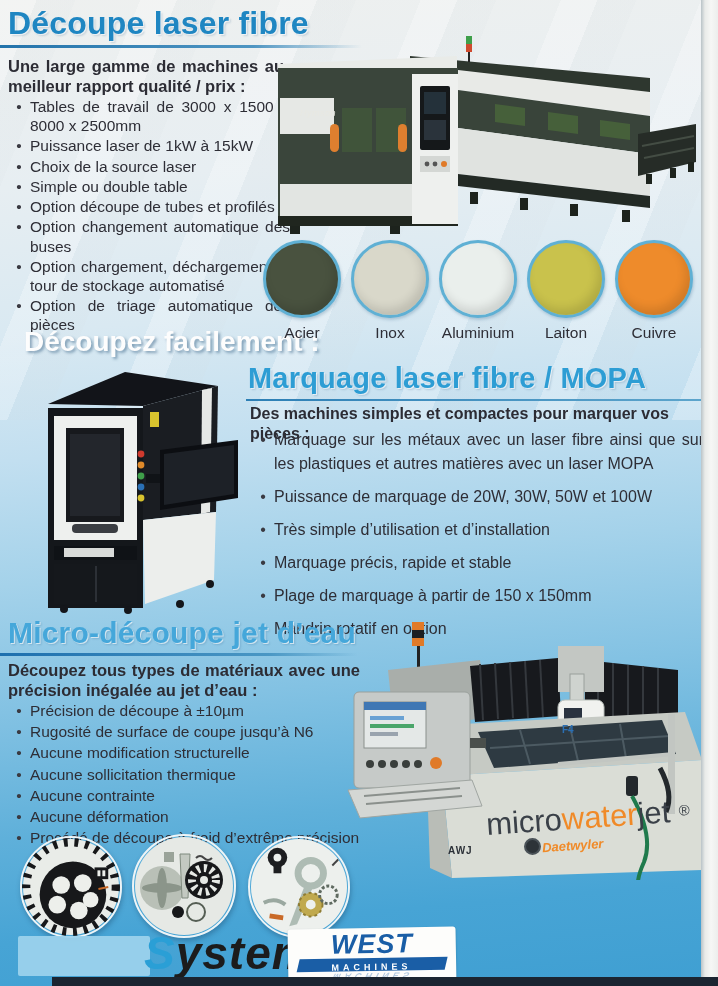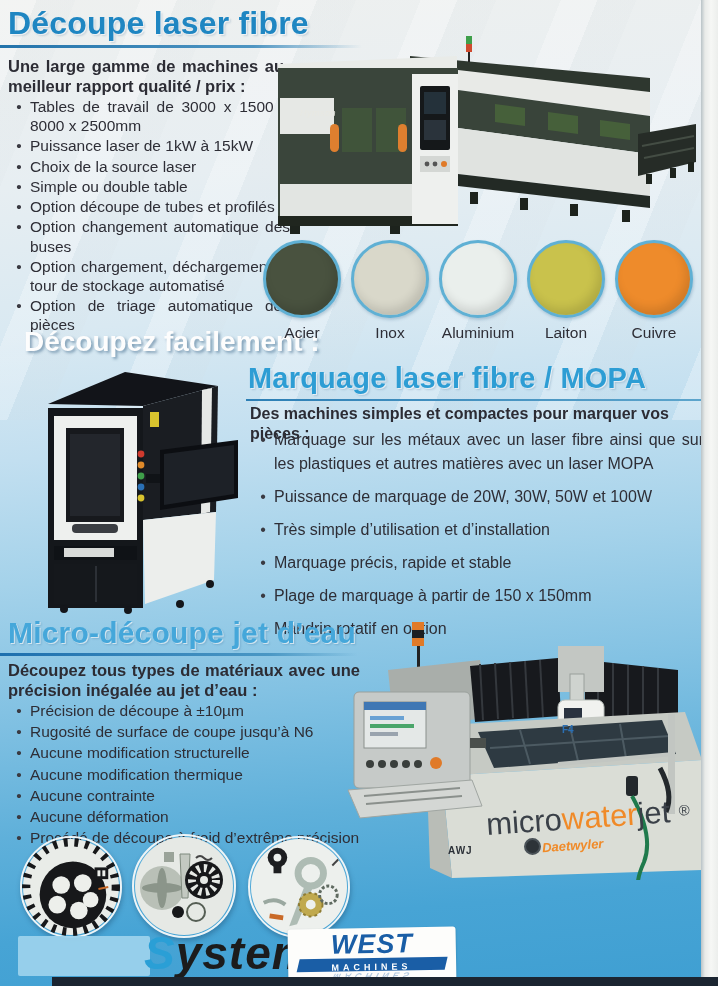--- a/index.html
+++ b/index.html
@@ -294,21 +294,21 @@
         <span class="bl-text">Rugosité de surface de coupe jusqu’à N6</span>
       </li>
 
       <li>
         <span class="bl-marker">•</span>
         <span class="bl-text">Aucune modification structurelle</span>
       </li>
 
       <li>
         <span class="bl-marker">•</span>
-        <span class="bl-text">Aucune modification thermique</span>
+        <span class="bl-text">Aucune sollicitation thermique</span>
       </li>
 
       <li>
         <span class="bl-marker">•</span>
         <span class="bl-text">Aucune contrainte</span>
       </li>
 
       <li>
         <span class="bl-marker">•</span>
         <span class="bl-text">Aucune déformation</span>

